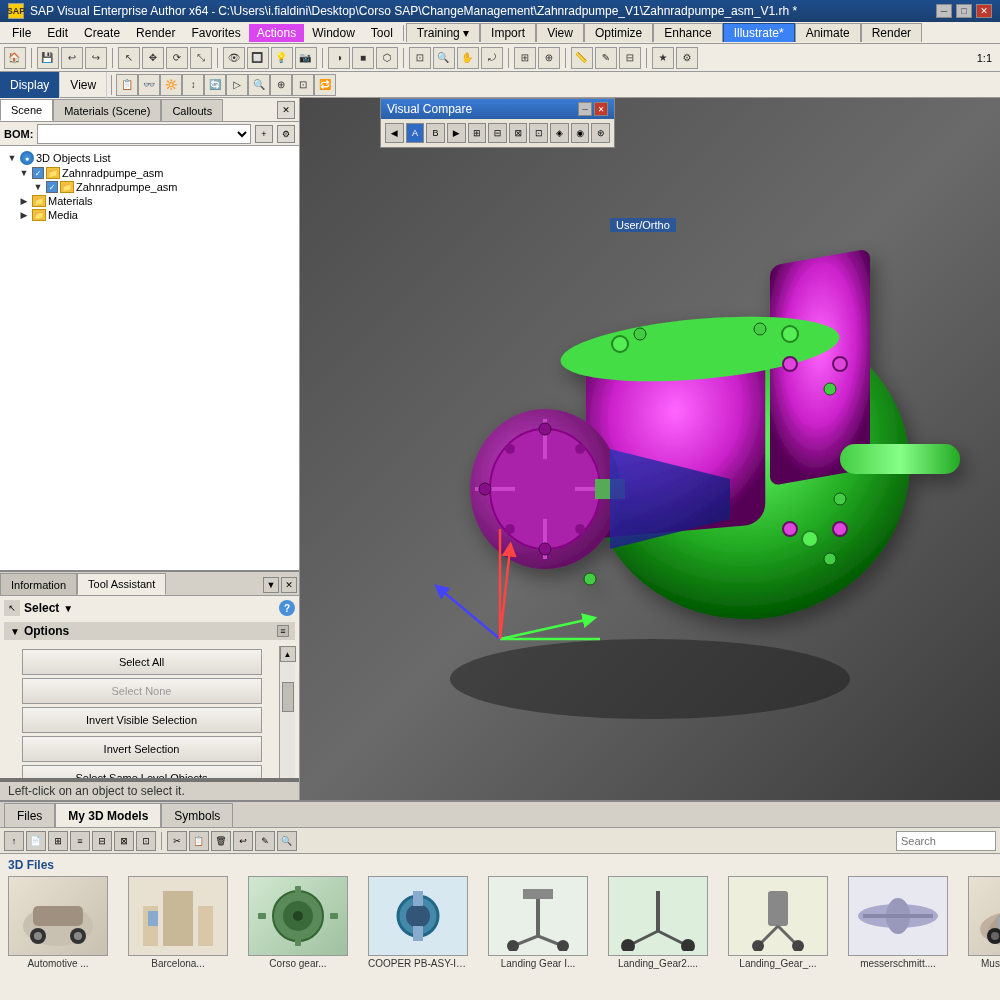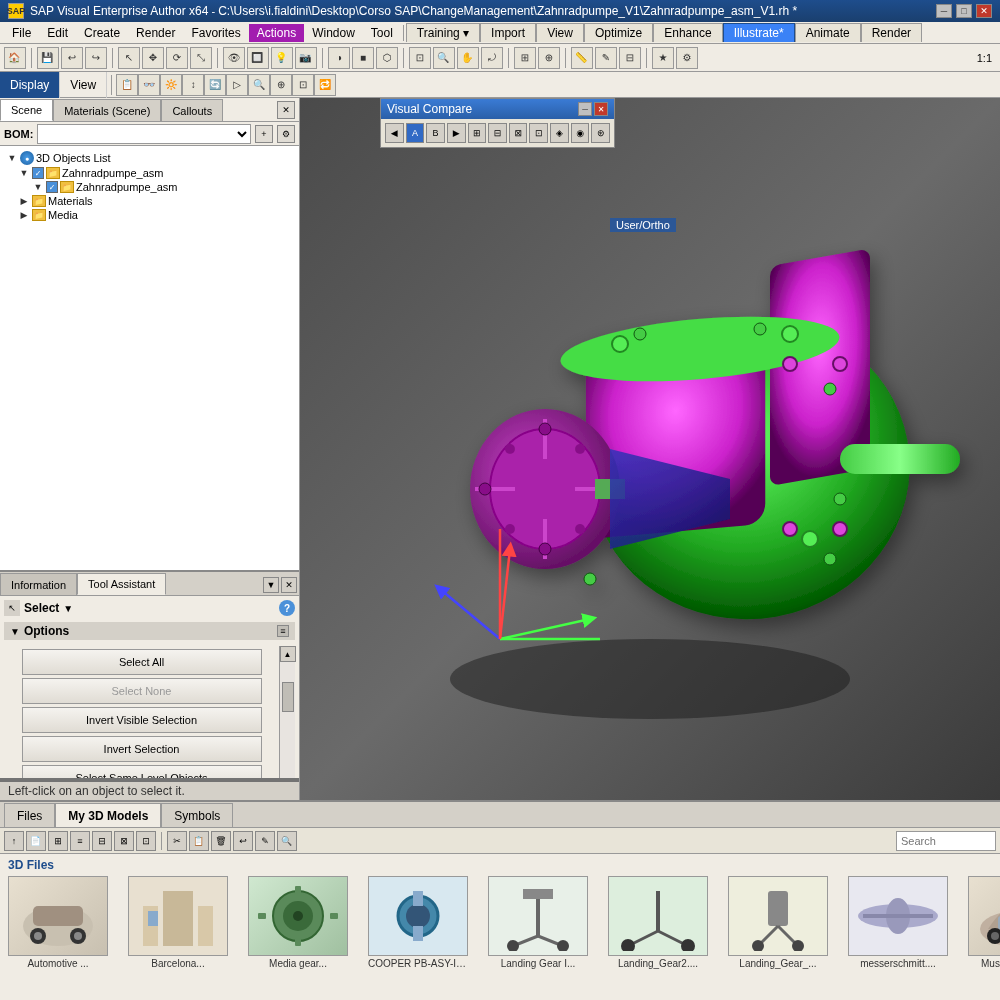--- a/index.html
+++ b/index.html
@@ -30,21 +30,21 @@
       align-items: center;
       height: 22px;
       padding: 0 4px;
     }
     .menu-item {
       padding: 2px 8px;
       cursor: pointer;
       font-size: 12px;
       color: #000;
     }
-    .menu-item.active { background: #a21caf; color: white; }
+    .menu-item.active { background: #d946ef; color: white; }
     .menu-separator { width: 1px; height: 16px; background: #999; margin: 0 2px; }
     .menu-tab { padding: 2px 10px; background: #e8e4d8; border: 1px solid #999; border-bottom: none; cursor: pointer; font-size: 12px; }
     .menu-tab.active { background: #3b82f6; color: white; border-color: #1e4d8c; }
 
     
     #toolbar {
       background: #f0ece4;
       border-bottom: 1px solid #999;
       display: flex;
       align-items: center;
@@ -825,21 +825,21 @@
           <circle cx="45" cy="35" r="25" fill="#5a8a5a" stroke="#336633" stroke-width="2"></circle>
           <circle cx="45" cy="35" r="15" fill="#3a6a3a"></circle>
           <circle cx="45" cy="35" r="5" fill="#224422"></circle>
 
           <rect x="42" y="5" width="6" height="8" fill="#5a8a5a" rx="1"></rect>
           <rect x="42" y="57" width="6" height="8" fill="#5a8a5a" rx="1"></rect>
           <rect x="5" y="32" width="8" height="6" fill="#5a8a5a" rx="1"></rect>
           <rect x="77" y="32" width="8" height="6" fill="#5a8a5a" rx="1"></rect>
         </svg>
       </div>
-      <div class="file-label">Media gear...</div>
+      <div class="file-label">Corso gear...</div>
     </div>
 
     <div class="file-item">
       <div class="file-thumb" style="background:#d8e8f0;">
         <svg width="90" height="70" viewBox="0 0 90 70">
           <circle cx="45" cy="35" r="20" fill="#4488aa" stroke="#226688" stroke-width="3"></circle>
           <circle cx="45" cy="35" r="12" fill="#335577"></circle>
           <rect x="40" y="10" width="10" height="15" fill="#88aacc"></rect>
           <rect x="40" y="45" width="10" height="15" fill="#88aacc"></rect>
         </svg>

